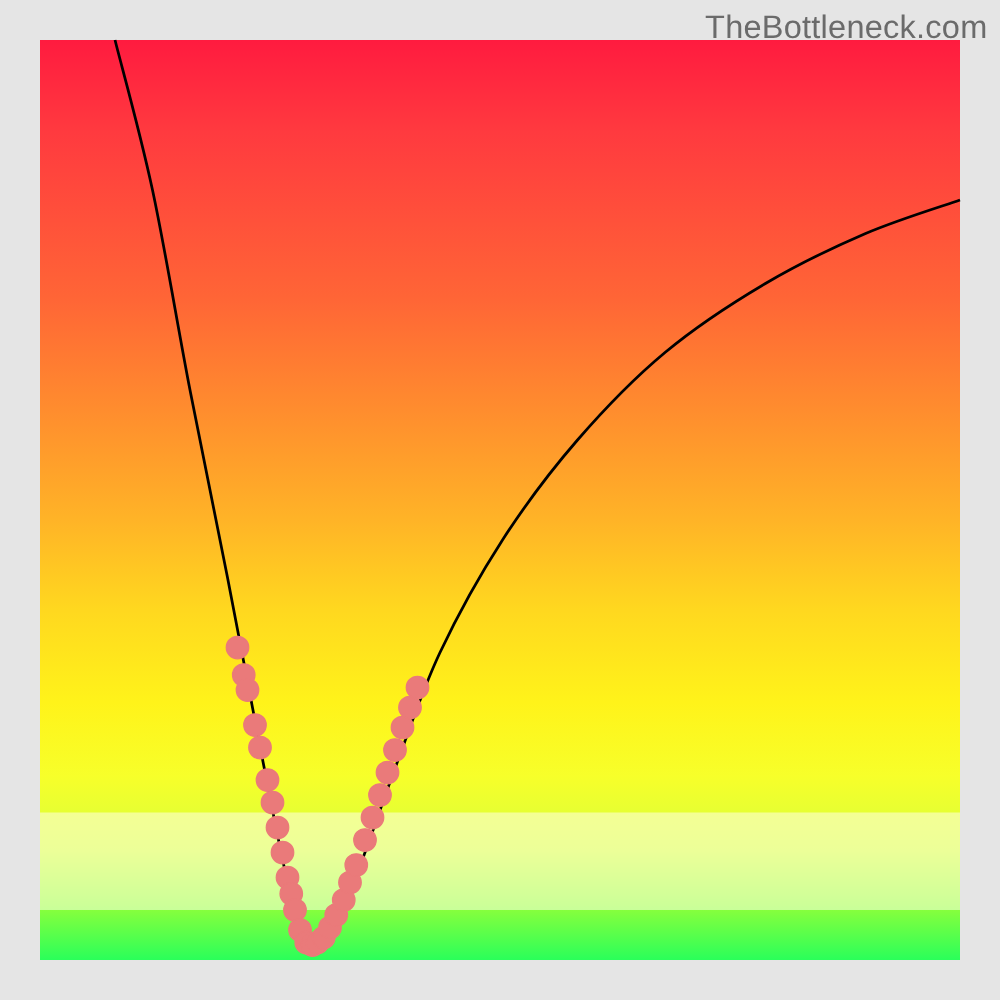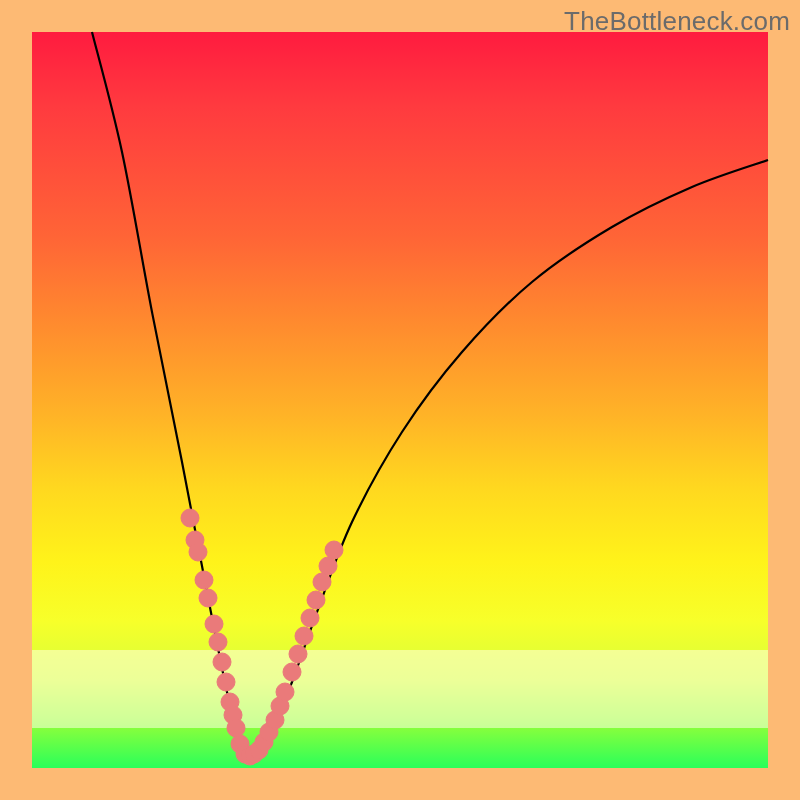--- a/index.html
+++ b/index.html
@@ -8,21 +8,21 @@
     width: 800px;
     height: 800px;
     overflow: hidden;
     background: #000;
     font-family: Arial, Helvetica, sans-serif;
   }
   .frame {
     position: relative;
     width: 800px;
     height: 800px;
-    background: #fdba74;
+    background: #e5e5e5;
   }
   .plot-area {
     position: absolute;
     left: 32px;
     top: 32px;
     width: 736px;
     height: 736px;
     
     background: linear-gradient(
       to bottom,

